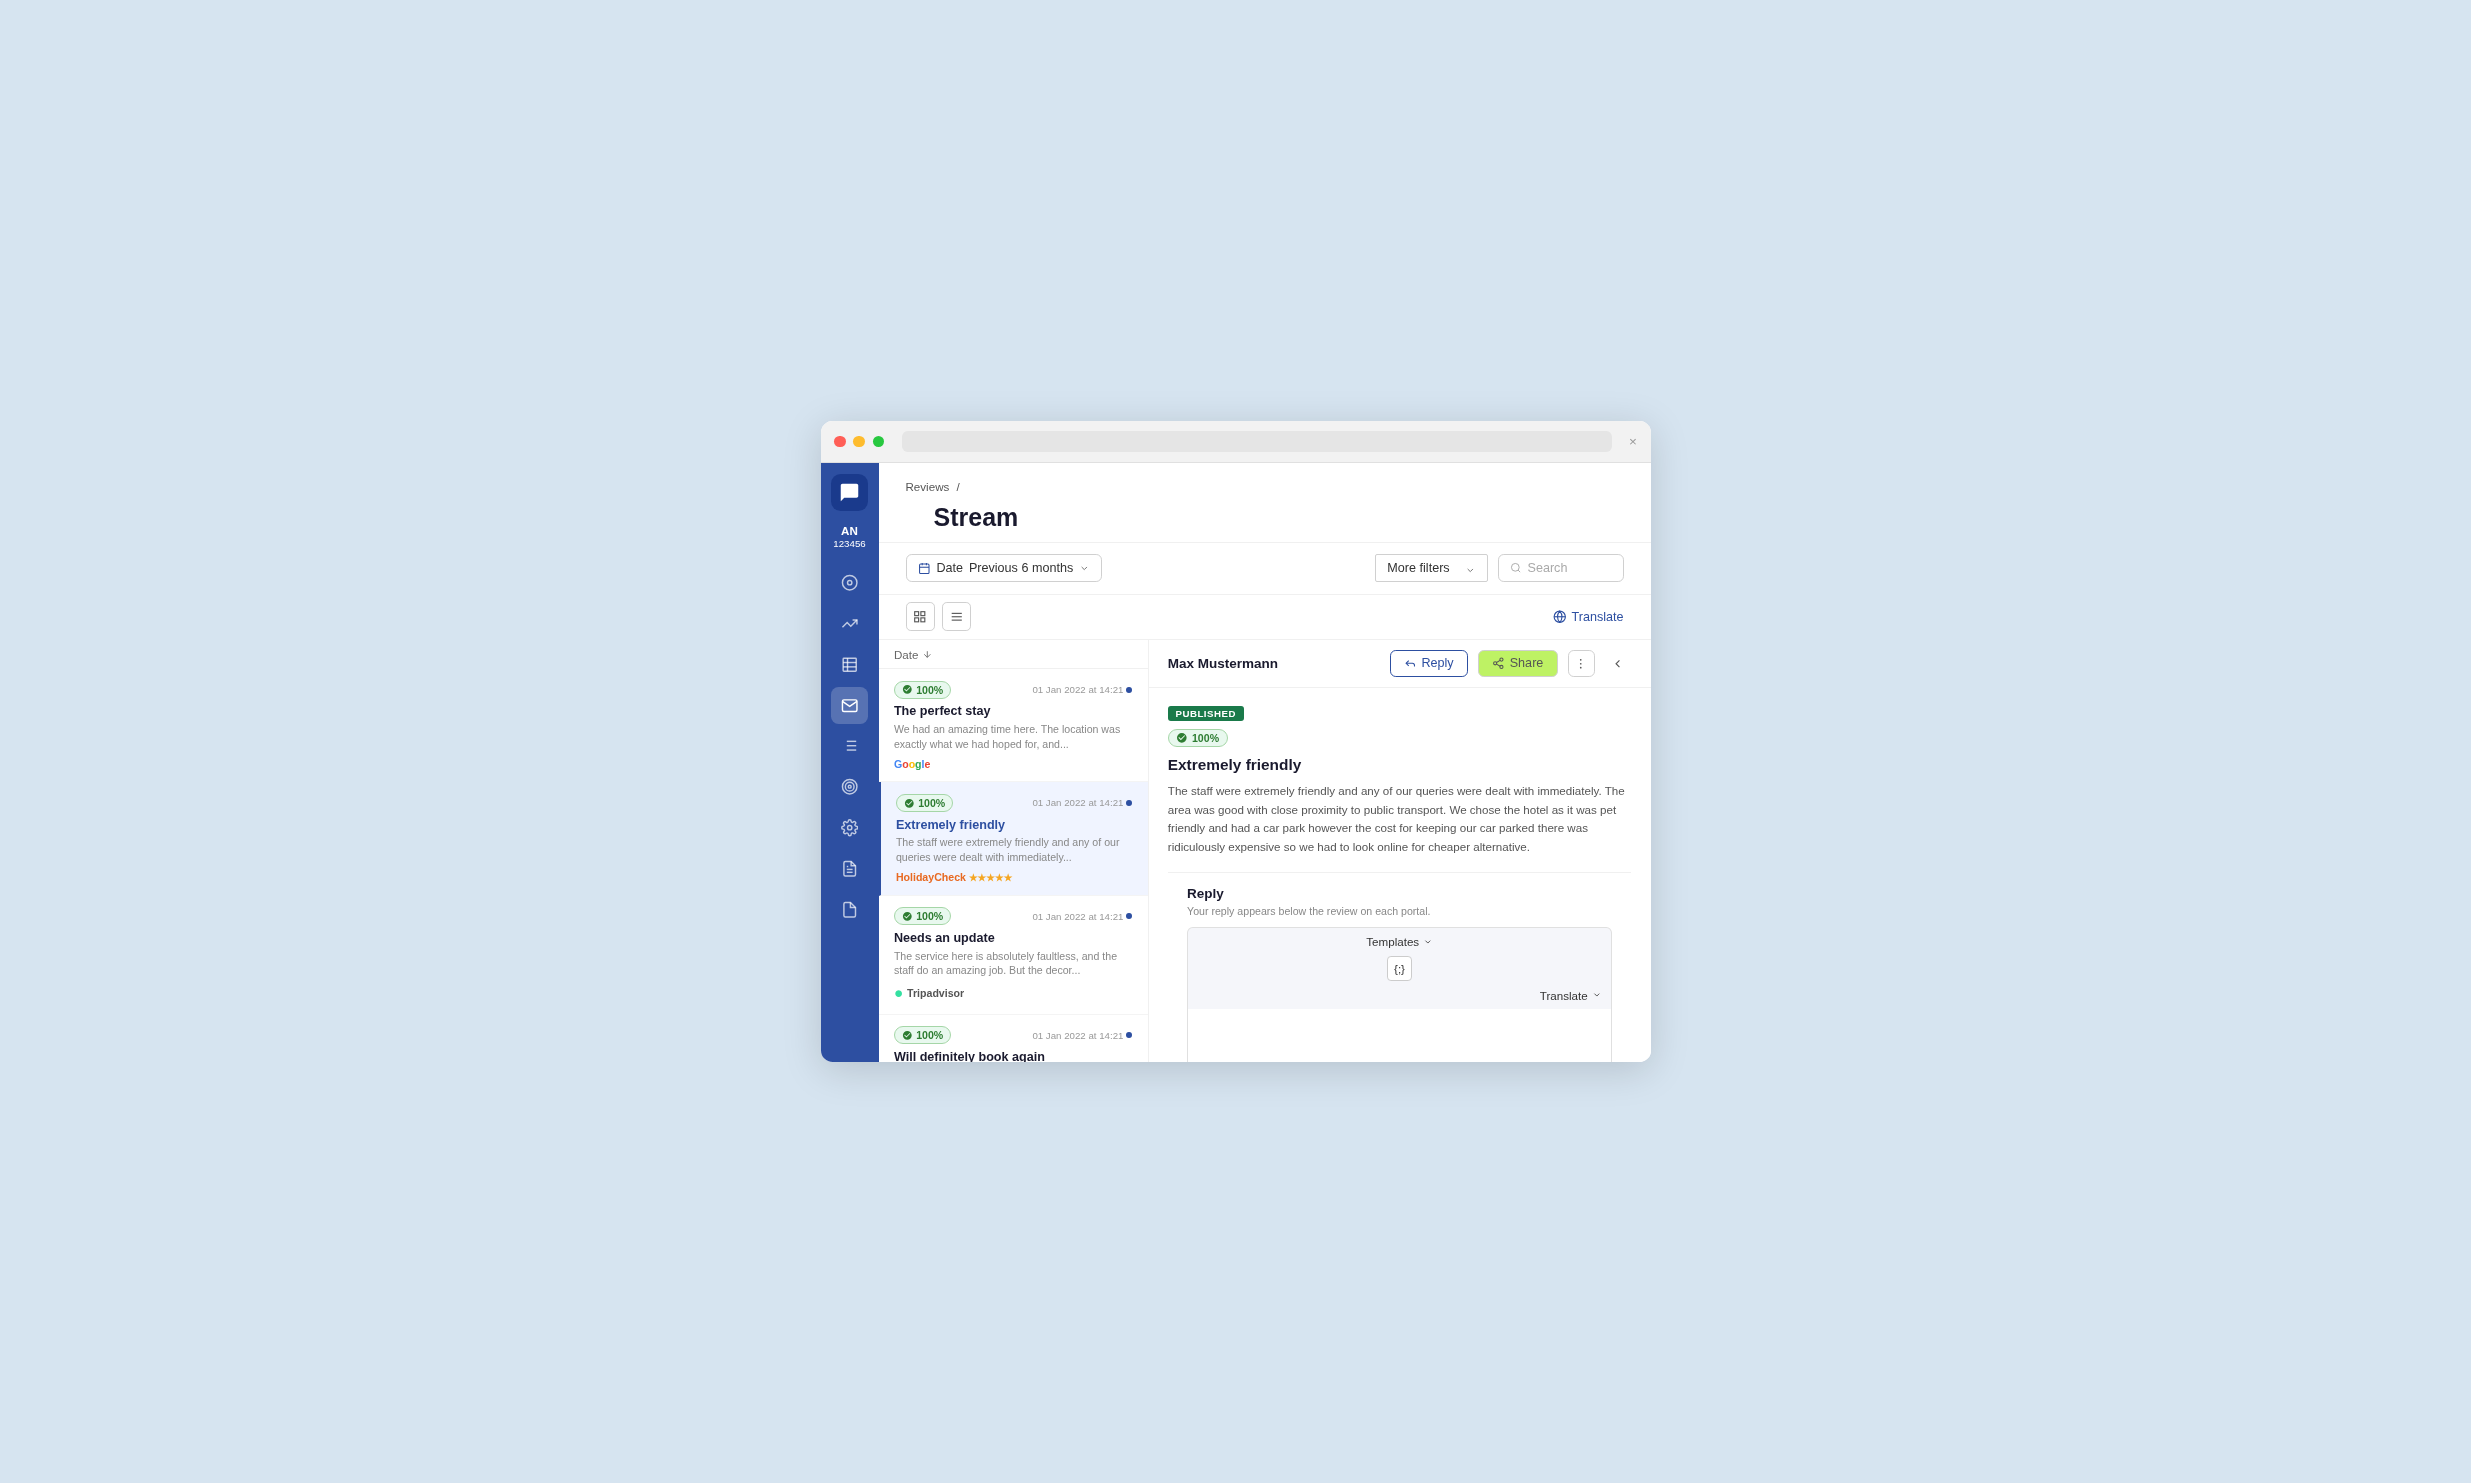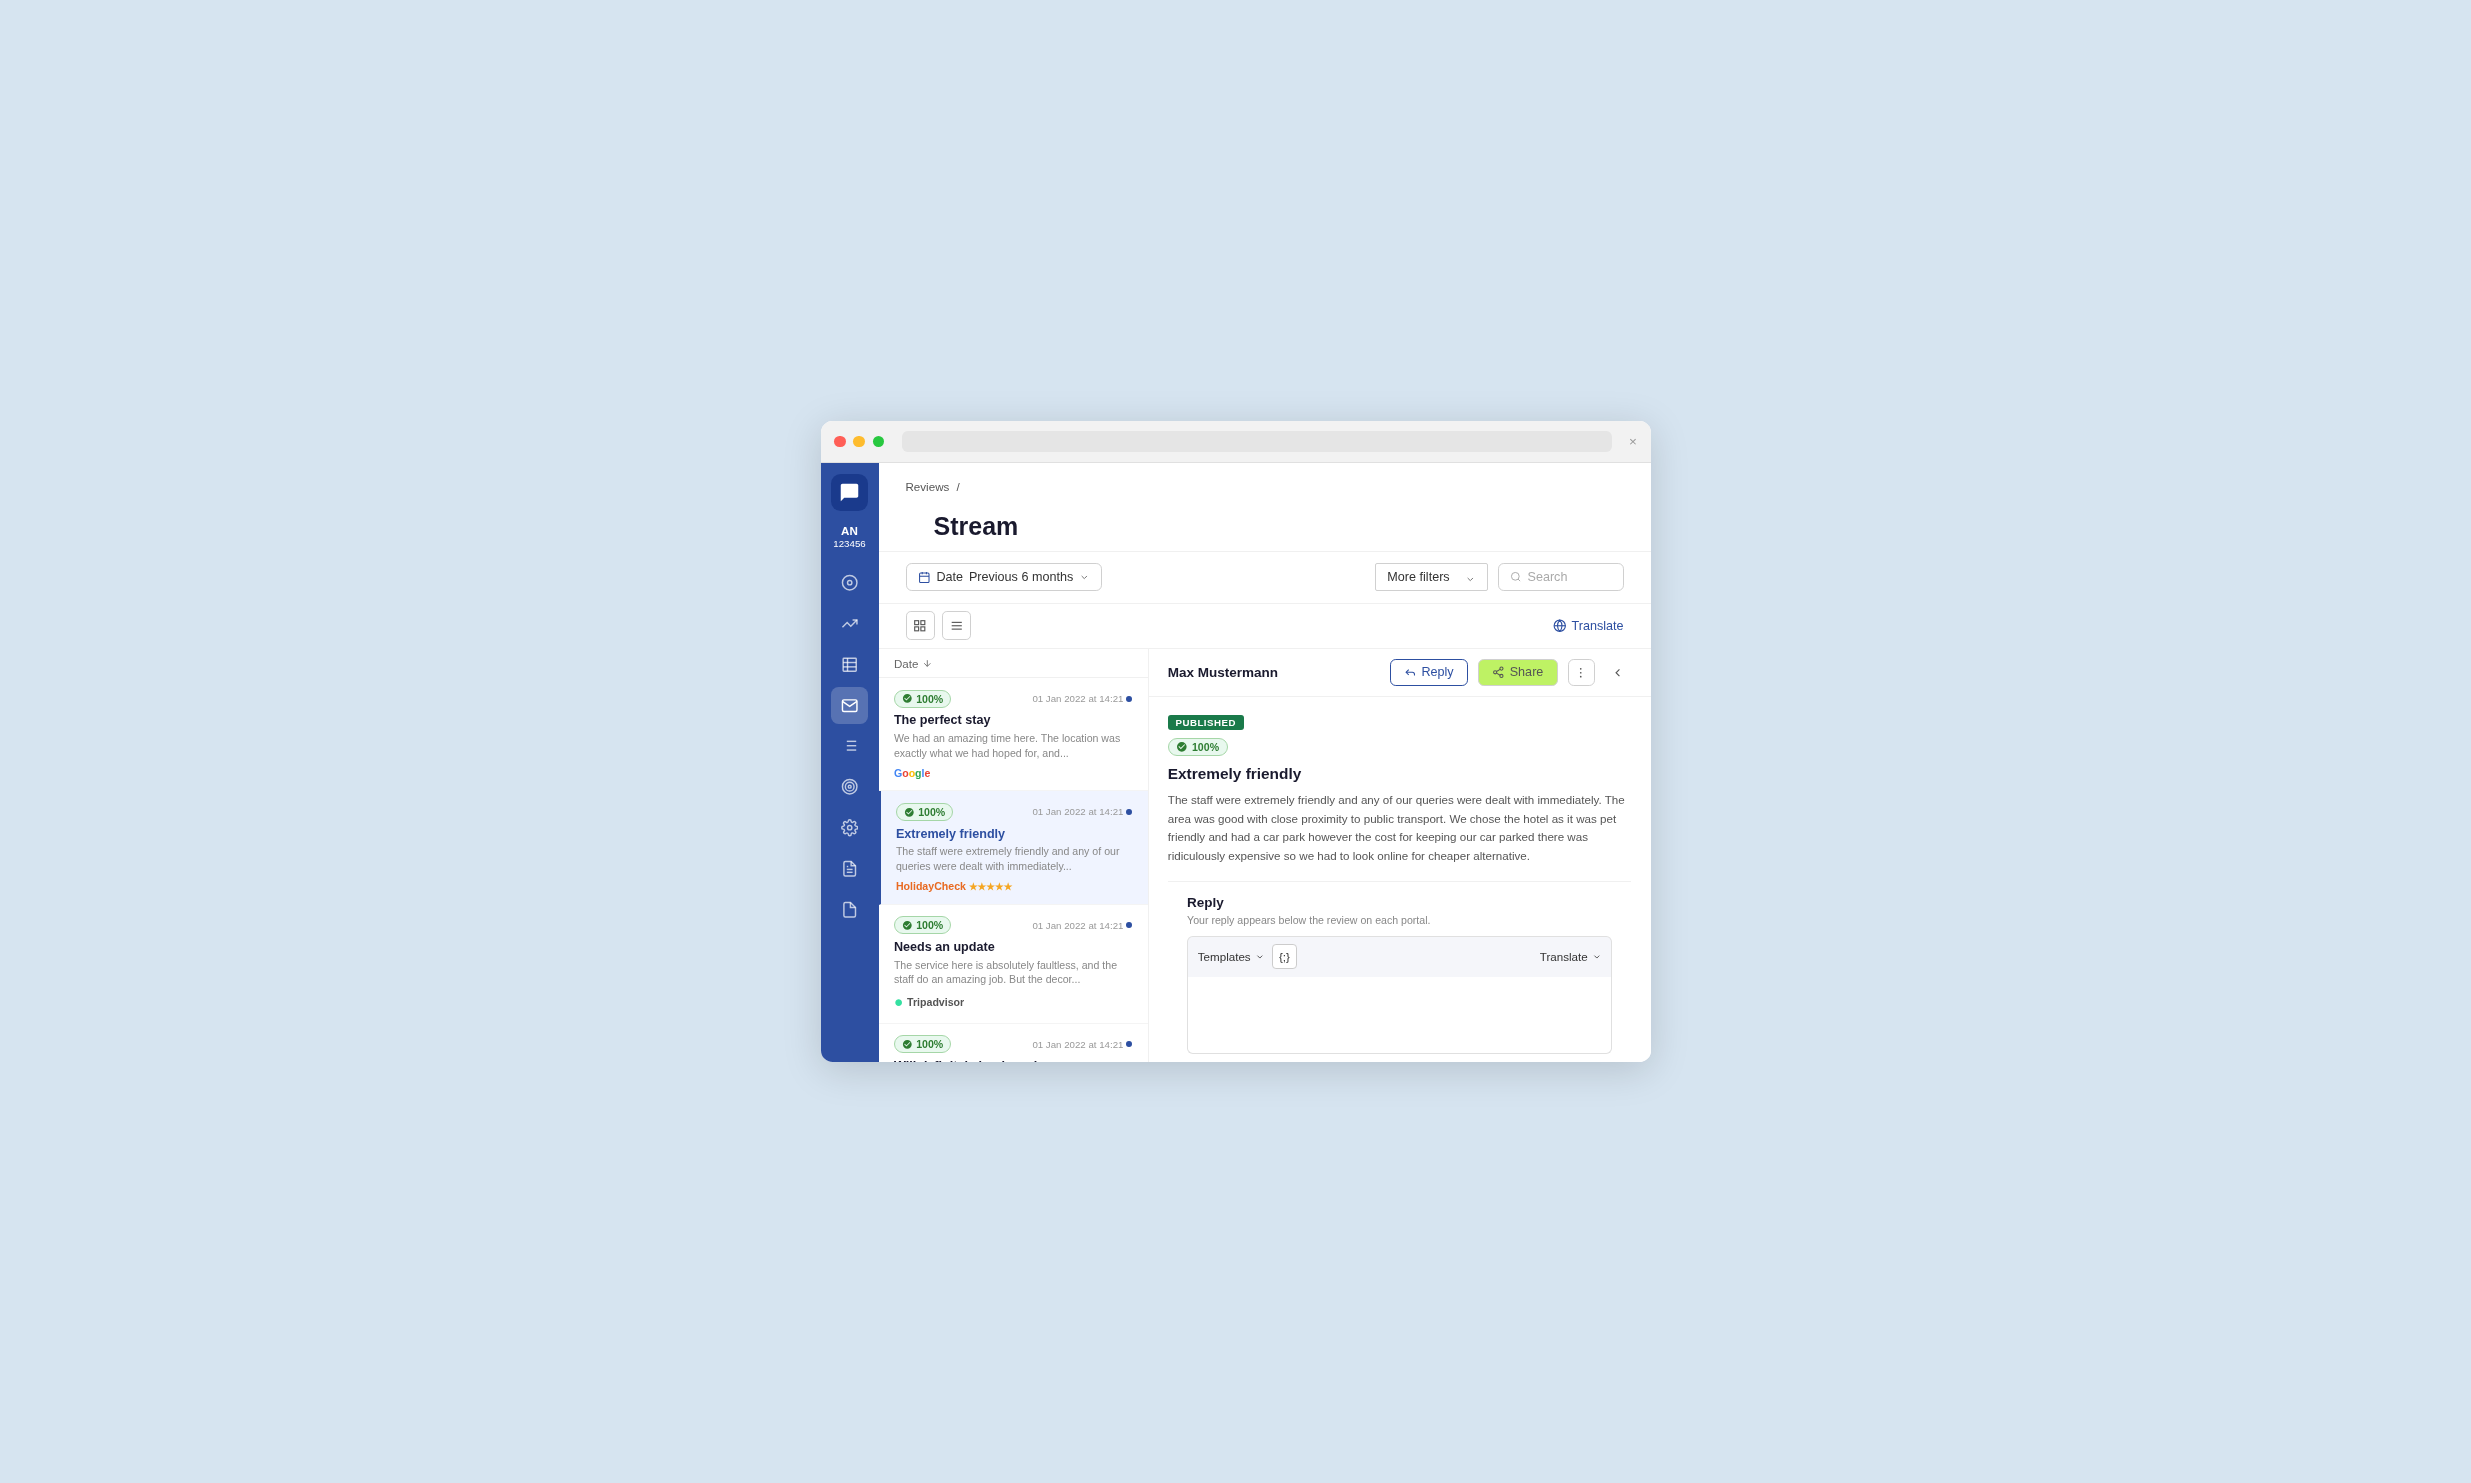--- a/index.html
+++ b/index.html
@@ -92,21 +92,21 @@
       flex-direction: column;
       overflow: hidden;
     }
     .page-header {
       padding: 17.4px 27px 9.7px;
       border-bottom: 1px solid #f0f0f0;
     }
     .breadcrumb {
       font-size: 11.6px;
       color: #888;
-      margin-bottom: 19px;
+      margin-bottom: 10px;
     }
     .breadcrumb span { color: #555; }
     .page-title {
       font-size: 25px;
       font-weight: 600;
       color: #1a1a2e;
       margin-left: 28px;
     }
     .toolbar {
       padding: 11.6px 27px;
@@ -401,20 +401,21 @@
     }
     .reply-toolbar {
       display: flex;
       align-items: center;
       gap: 7.7px;
       padding: 7.7px 9.7px;
       background: #f5f6fa;
       border: 1px solid #e0e0e0;
       border-bottom: none;
       border-radius: 5.8px 5.8px 0 0;
+      flex-direction: column;
     }
     .template-btn {
       display: flex;
       align-items: center;
       gap: 3.9px;
       font-size: 11.6px;
       color: #333;
       cursor: pointer;
     }
     .emoji-btn {

